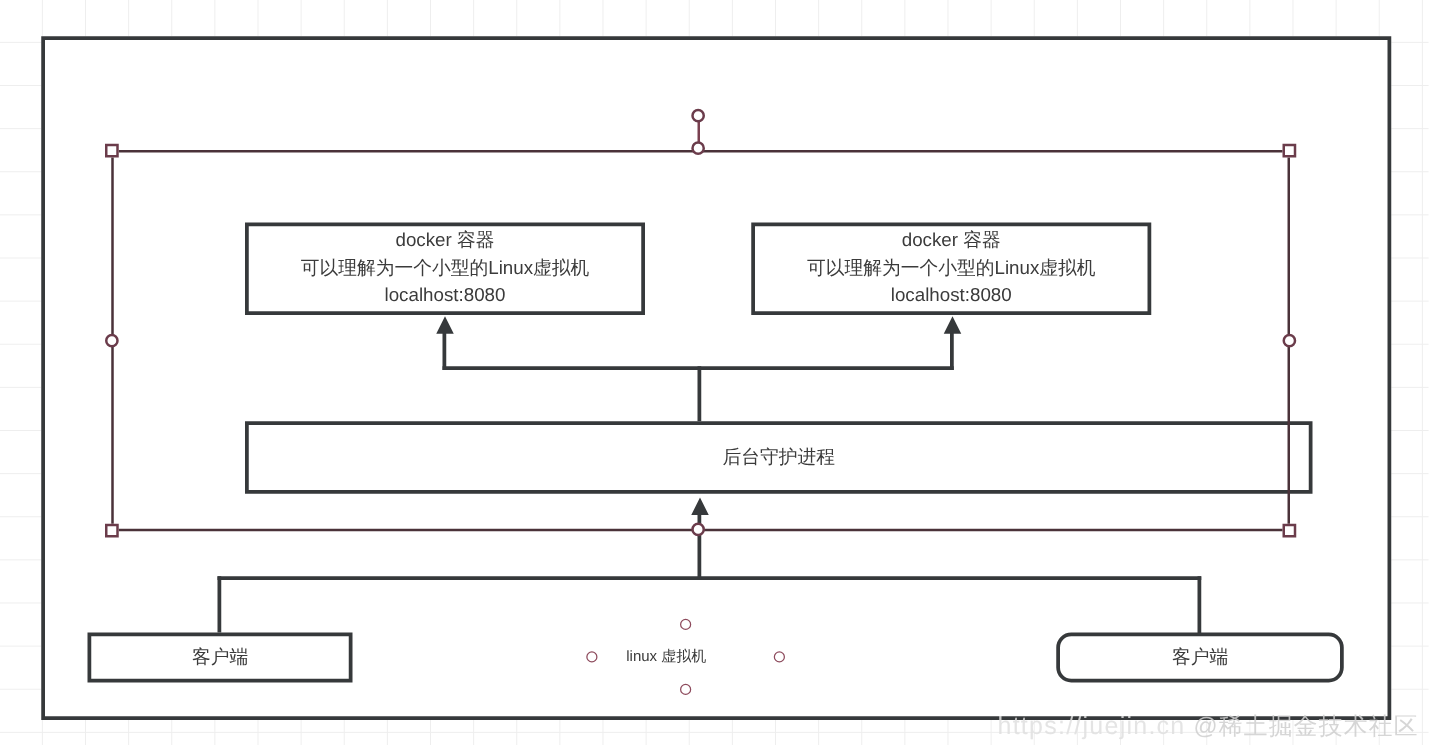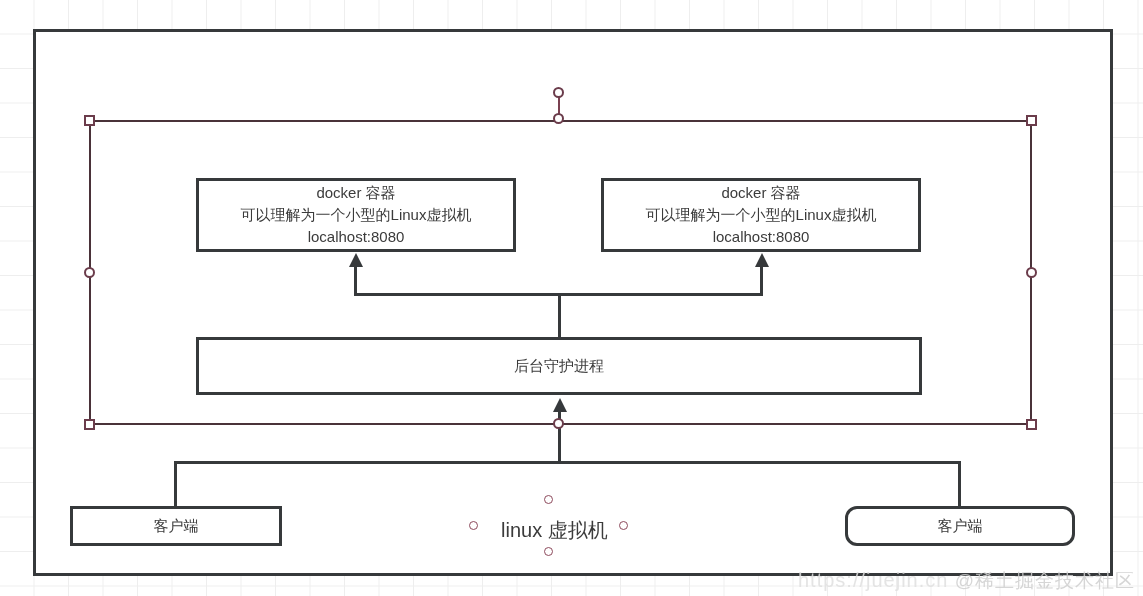--- a/index.html
+++ b/index.html
@@ -49,21 +49,21 @@
     text-align: center;
     white-space: nowrap;
   }
   .node.rounded { border-radius: 12px; }
 
   .node .ln { display: block; }
 
   
   #container-left  { left: 196px; top: 178px; width: 320px; height: 74px; }
   #container-right { left: 601px; top: 178px; width: 320px; height: 74px; }
-  #daemon          { left: 196px; top: 337px; width: 726px; height: 58px; }
+  #daemon          { left: 196px; top: 337px; width: 854px; height: 58px; }
   #client-left     { left: 70px;  top: 506px; width: 212px; height: 40px; }
   #client-right    { left: 845px; top: 506px; width: 230px; height: 40px; }
 
   
   .line {
     position: absolute;
     background: #36393b;
   }
   .line.h { height: 3px; }
   .line.v { width: 3px; }
@@ -75,21 +75,21 @@
     height: 0;
     border-left: 7px solid transparent;
     border-right: 7px solid transparent;
     border-bottom: 14px solid #36393b;
   }
 
   
   .center-label {
     position: absolute;
     color: #3b3b3b;
-    font-size: 20px;
+    font-size: 12px;
     white-space: nowrap;
     text-align: center;
   }
 
   
   .sel-rect {
     position: absolute;
     left: 89px;
     top: 120px;
     width: 943px;

